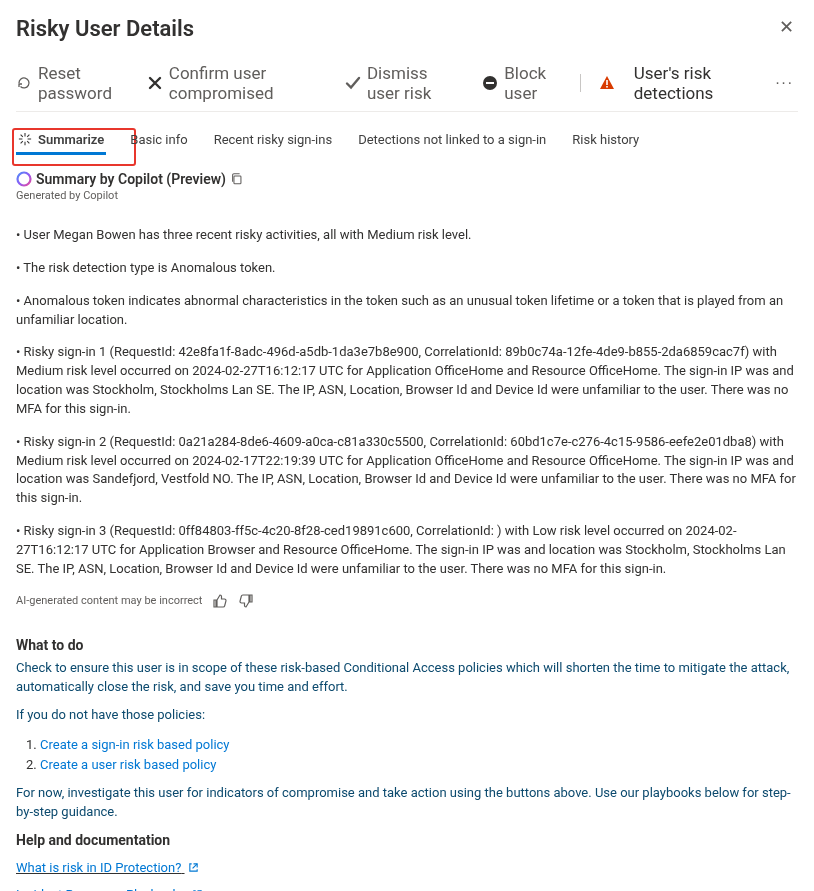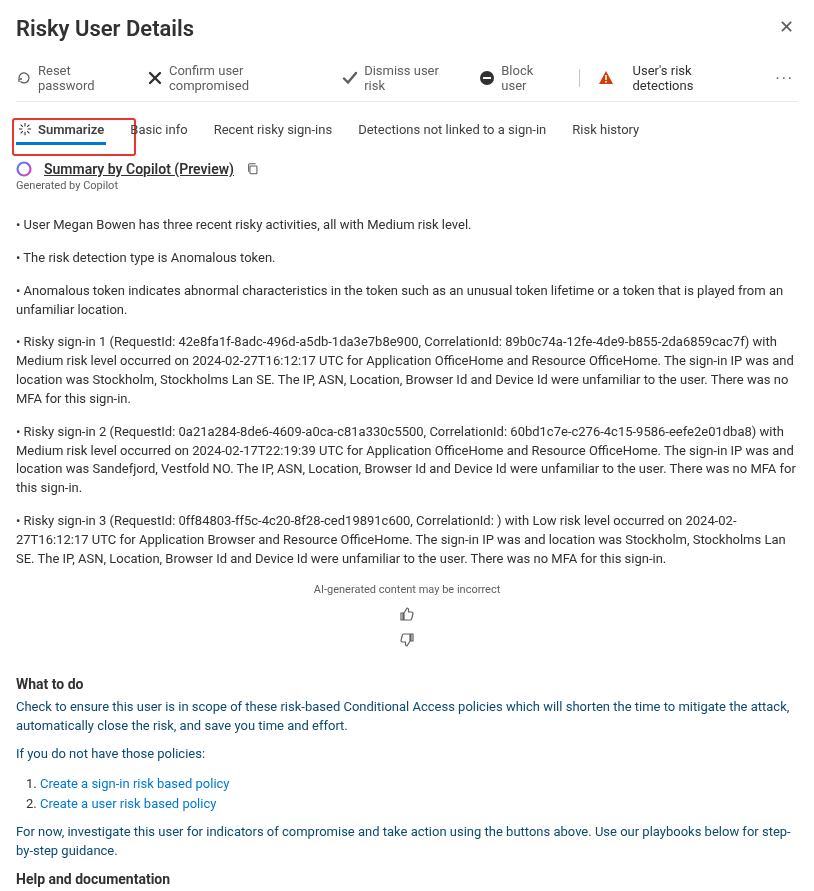--- a/index.html
+++ b/index.html
@@ -35,21 +35,21 @@
     align-items: center;
     gap: 18px;
     padding: 6px 0 8px 0;
     border-bottom: 1px solid #edebe9;
   }
   .toolbar-btn {
     display: flex;
     align-items: center;
     gap: 6px;
     color: #605e5c;
-    font-size: 13px;
+    font-size: 17px;
     cursor: pointer;
   }
   .tb-ico { width:16px; height:16px; display:inline-flex; align-items:center; justify-content:center; }
   .ico-refresh svg, .ico-x svg, .ico-check svg, .ico-minus svg, .ico-warn svg { display:block; }
   .divider {
     width: 1px;
     height: 18px;
     background: #c8c6c4;
   }
   .warn { color: #323130; gap: 19px; }
@@ -88,23 +88,22 @@
   .highlight-box {
     position: absolute;
     border: 2px solid #e8362c;
     border-radius: 3px;
     pointer-events: none;
   }
   .tabs-wrap { position: relative; }
   .summary-head {
     display: flex;
     align-items: center;
-    gap: 12px;
+    gap: 4px;
     margin-bottom: 2px;
-    text-decoration: underline;
   }
   .copilot-ico {
     width: 16px; height: 16px;
     display: inline-block;
   }
   .summary-title {
     font-weight: 600;
     font-size: 14px;
     color: #323130;
   }
@@ -122,21 +121,20 @@
     margin: 0 0 14px 0;
     line-height: 1.45;
     font-size: 13px;
     color: #323130;
   }
   .ai-disclaimer-row {
     display: flex;
     align-items: center;
     gap: 10px;
     margin: 6px 0 28px 0;
-    flex-direction: column;
   }
   .ai-disclaimer {
     font-size: 11px;
     color: #605e5c;
   }
   .thumb-ico { width:16px; height:16px; cursor:pointer; color:#605e5c; }
   h3.section-h {
     font-size: 14px;
     font-weight: 700;
     margin: 0 0 6px 0;

